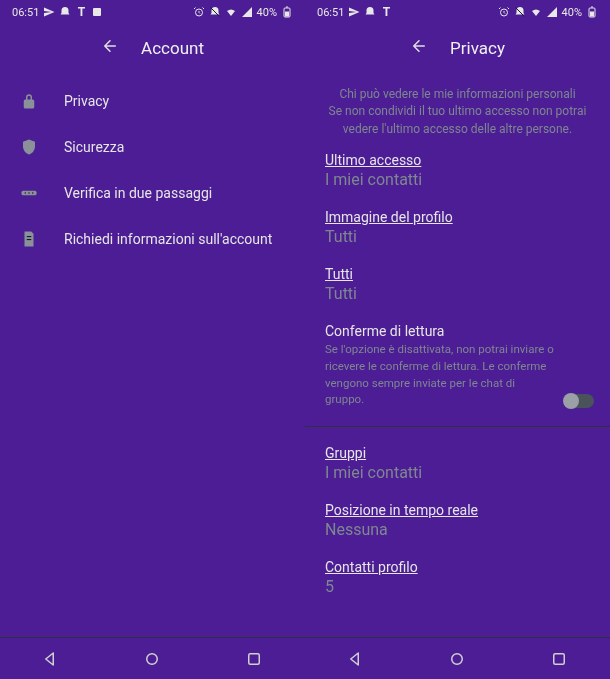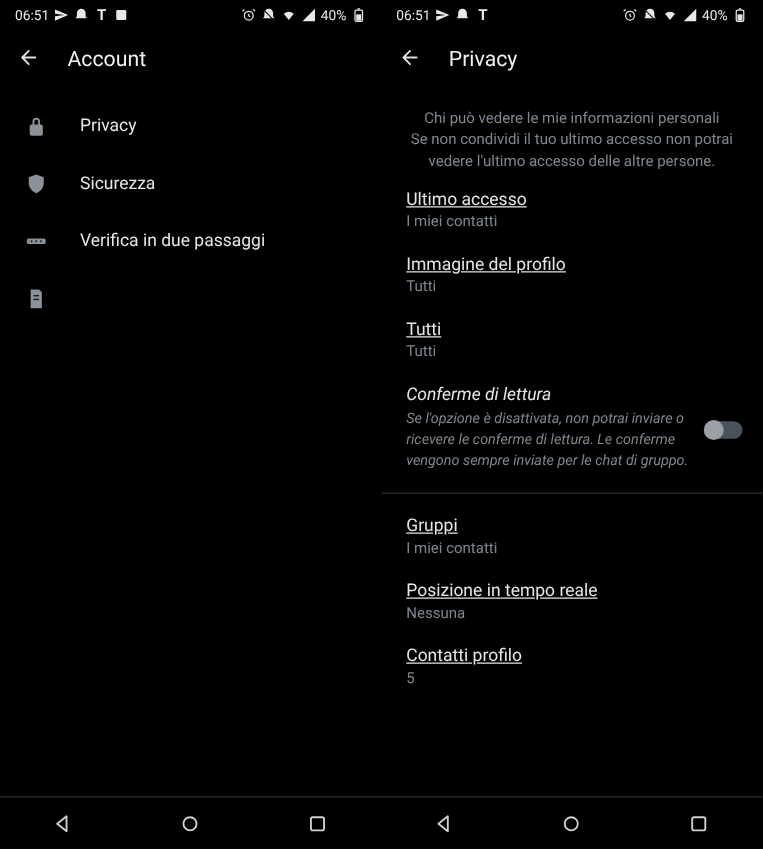--- a/index.html
+++ b/index.html
@@ -8,21 +8,21 @@
     font-family: -apple-system, BlinkMacSystemFont, "Segoe UI", Roboto, sans-serif;
     color: #e0e0e0;
     width: 610px;
     height: 679px;
     display: flex;
     overflow: hidden;
   }
   .phone {
     width: 305px;
     height: 679px;
-    background: #000000;
+    background: #4c1d95;
     position: relative;
     display: flex;
     flex-direction: column;
   }
   .statusbar {
     height: 24px;
     display: flex;
     justify-content: space-between;
     align-items: center;
     padding: 0 12px;
@@ -33,20 +33,21 @@
     display: flex;
     align-items: center;
     gap: 4px;
   }
   .header {
     height: 48px;
     display: flex;
     align-items: center;
     padding: 0 14px;
     gap: 22px;
+    justify-content: center;
   }
   .header .back svg { width: 18px; height: 18px; }
   .header .title {
     font-size: 17px;
     font-weight: 400;
     color: #f0f0f0;
   }
   .content {
     flex: 1;
     overflow-y: hidden;
@@ -81,30 +82,29 @@
   .setting {
     padding: 10px 20px;
   }
   .setting .label {
     font-size: 14px;
     color: #e6e6e6;
     margin-bottom: 2px;
     text-decoration: underline;
   }
   .setting .value {
-    font-size: 12px;
+    font-size: 16px;
     color: #7e8790;
   }
   .setting-toggle {
     display: flex;
-    align-items: center;
+    align-items: flex-end;
     justify-content: space-between;
     padding: 10px 16px 10px 20px;
     gap: 10px;
-    font-style: italic;
   }
   .setting-toggle .text { flex: 1; }
   .setting-toggle .label {
     font-size: 14px;
     color: #e6e6e6;
     margin-bottom: 2px;
   }
   .setting-toggle .desc {
     font-size: 11.5px;
     color: #7e8790;
@@ -249,20 +249,21 @@
       <span>Verifica in due passaggi</span>
     </div>
     <div class="menu-item">
       <span class="icon">
         <svg viewBox="0 0 24 24" fill="currentColor">
             <path d="M6 2h9l3 3v17H6V2z"></path>
             <rect x="9" y="8" width="6" height="1.5" fill="#151d25"></rect>
             <rect x="9" y="12" width="6" height="1.5" fill="#151d25"></rect>
           </svg>
       </span>
+      <span>Richiedi informazioni sull'account</span>
     </div>
   </div>
 
   <div class="navbar">
     <span class="nav-btn">
         <svg viewBox="0 0 24 24" fill="none" stroke="currentColor" stroke-width="2" stroke-linejoin="round">
           <path d="M15 4v16L5 12l10-8z"></path>
         </svg>
       </span>
     <span class="nav-btn">

